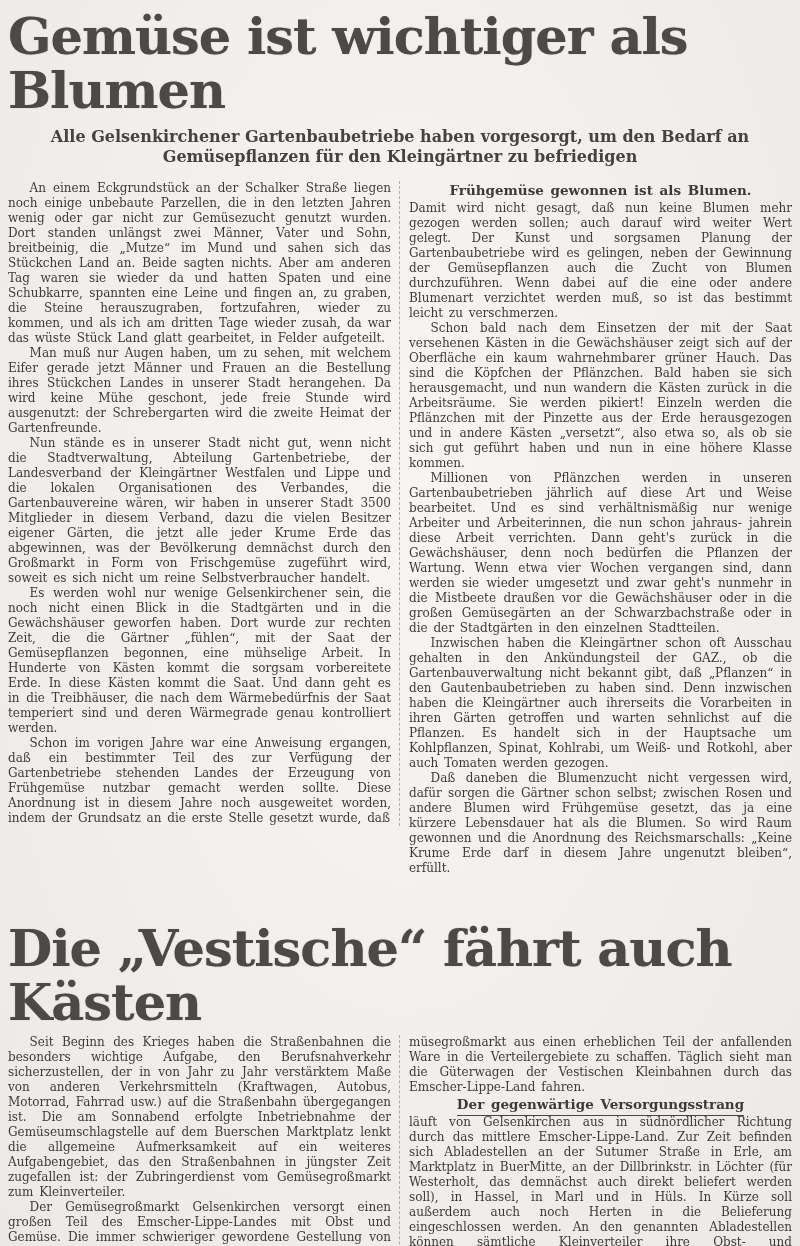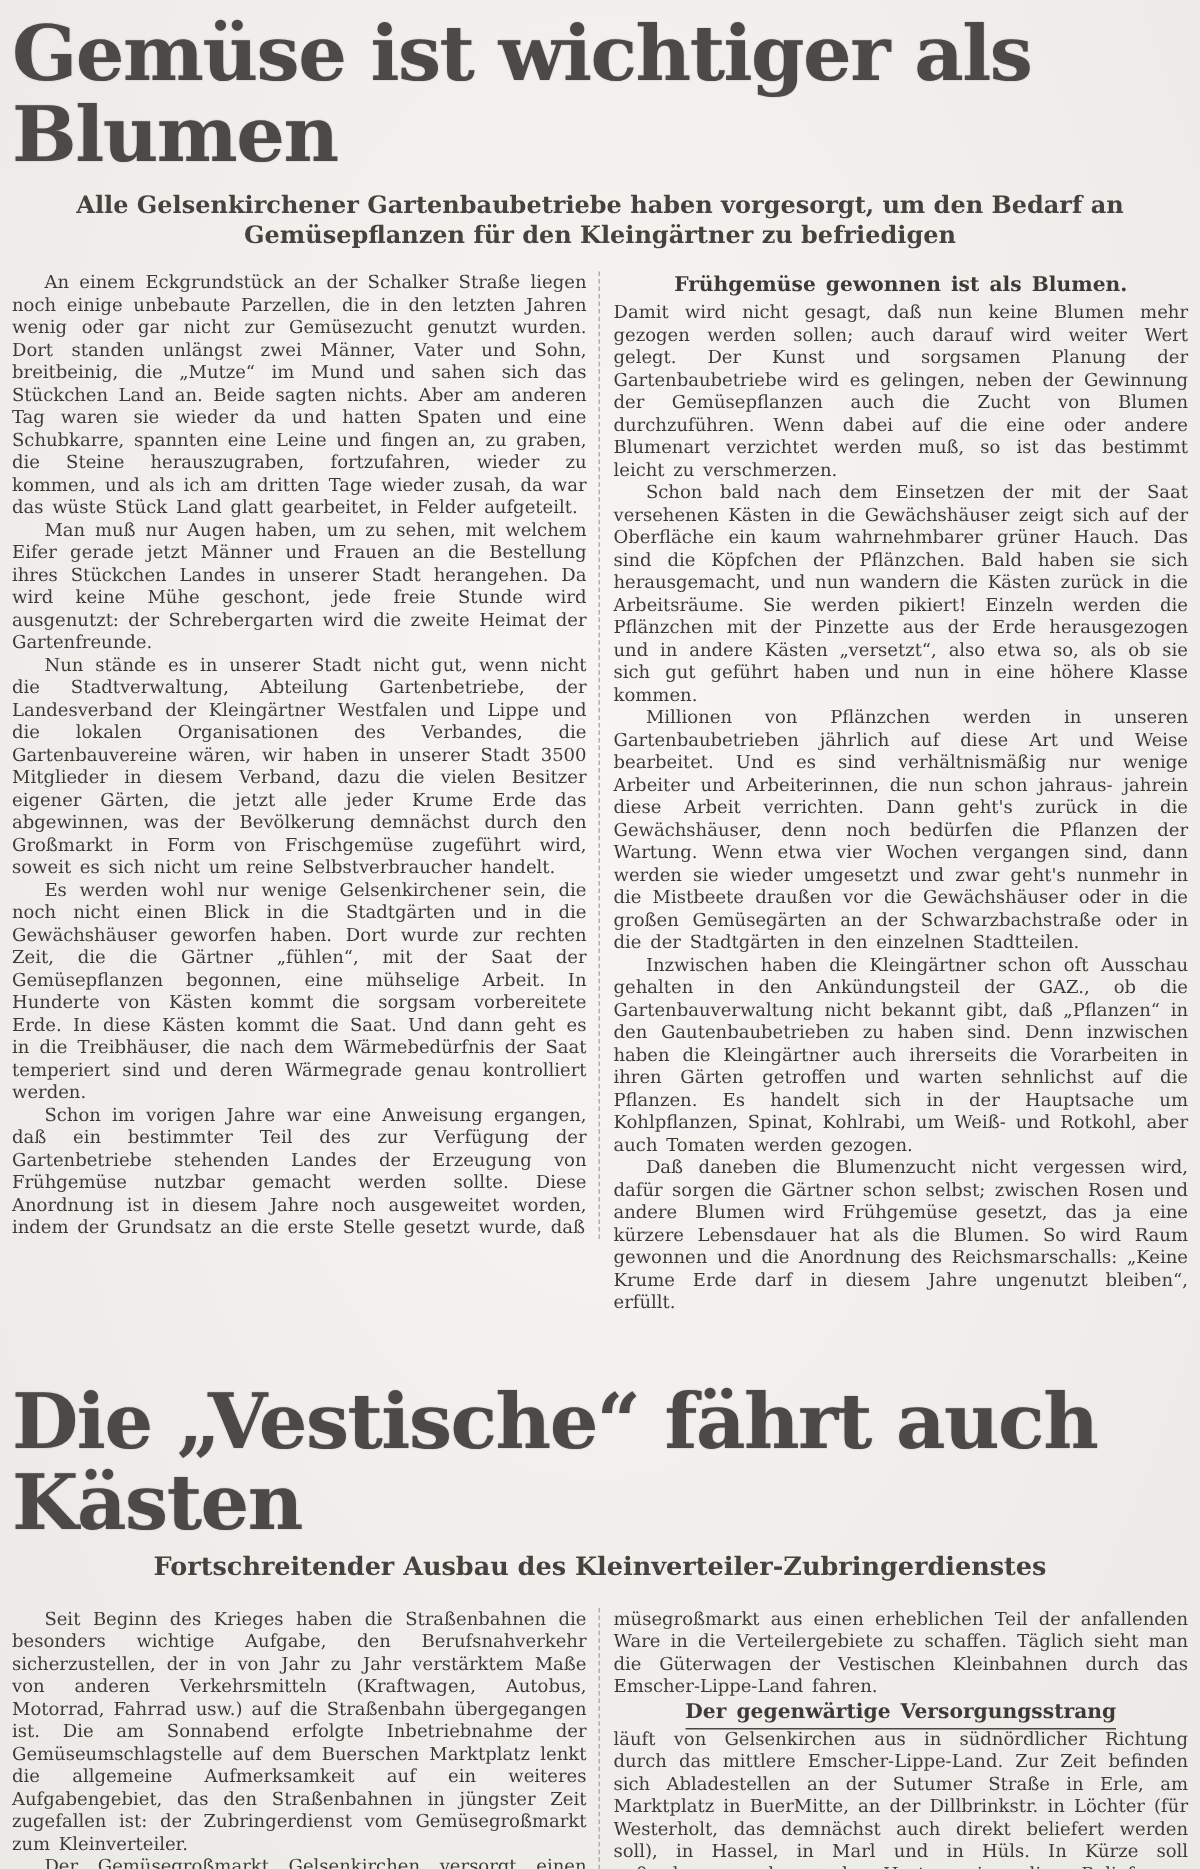--- a/index.html
+++ b/index.html
@@ -100,21 +100,20 @@
         <p>Schon bald nach dem Einsetzen der mit der Saat versehenen Kästen in die Gewächshäuser zeigt sich auf der Oberfläche ein kaum wahrnehmbarer grüner Hauch. Das sind die Köpfchen der Pflänzchen. Bald haben sie sich herausgemacht, und nun wandern die Kästen zurück in die Arbeitsräume. Sie werden pikiert! Einzeln werden die Pflänzchen mit der Pinzette aus der Erde herausgezogen und in andere Kästen „versetzt“, also etwa so, als ob sie sich gut geführt haben und nun in eine höhere Klasse kommen.</p>
         <p>Millionen von Pflänzchen werden in unseren Gartenbaubetrieben jährlich auf diese Art und Weise bearbeitet. Und es sind verhältnismäßig nur wenige Arbeiter und Arbeiterinnen, die nun schon jahraus- jahrein diese Arbeit verrichten. Dann geht's zurück in die Gewächshäuser, denn noch bedürfen die Pflanzen der Wartung. Wenn etwa vier Wochen vergangen sind, dann werden sie wieder umgesetzt und zwar geht's nunmehr in die Mistbeete draußen vor die Gewächshäuser oder in die großen Gemüsegärten an der Schwarzbachstraße oder in die der Stadtgärten in den einzelnen Stadtteilen.</p>
         <p>Inzwischen haben die Kleingärtner schon oft Ausschau gehalten in den Ankündungsteil der GAZ., ob die Gartenbauverwaltung nicht bekannt gibt, daß „Pflanzen“ in den Gautenbaubetrieben zu haben sind. Denn inzwischen haben die Kleingärtner auch ihrerseits die Vorarbeiten in ihren Gärten getroffen und warten sehnlichst auf die Pflanzen. Es handelt sich in der Hauptsache um Kohlpflanzen, Spinat, Kohlrabi, um Weiß- und Rotkohl, aber auch Tomaten werden gezogen.</p>
         <p>Daß daneben die Blumenzucht nicht vergessen wird, dafür sorgen die Gärtner schon selbst; zwischen Rosen und andere Blumen wird Frühgemüse gesetzt, das ja eine kürzere Lebensdauer hat als die Blumen. So wird Raum gewonnen und die Anordnung des Reichsmarschalls: „Keine Krume Erde darf in diesem Jahre ungenutzt bleiben“, erfüllt.</p>
       </div>
     </div>
   </div>
 
   <div class="article article-2">
     <h1 class="headline">Die „Vestische“ fährt auch Kästen</h1>
-    <div class="subheadline">Fortschreitender Ausbau des Kleinverteiler-Zubringerdienstes</div>
 
     <div class="columns">
       <div class="col col-left">
         <p>Seit Beginn des Krieges haben die Straßenbahnen die besonders wichtige Aufgabe, den Berufsnahverkehr sicherzustellen, der in von Jahr zu Jahr verstärktem Maße von anderen Verkehrsmitteln (Kraftwagen, Autobus, Motorrad, Fahrrad usw.) auf die Straßenbahn übergegangen ist. Die am Sonnabend erfolgte Inbetriebnahme der Gemüseumschlagstelle auf dem Buerschen Marktplatz lenkt die allgemeine Aufmerksamkeit auf ein weiteres Aufgabengebiet, das den Straßenbahnen in jüngster Zeit zugefallen ist: der Zubringerdienst vom Gemüsegroßmarkt zum Kleinverteiler.</p>
         <p>Der Gemüsegroßmarkt Gelsenkirchen versorgt einen großen Teil des Emscher-Lippe-Landes mit Obst und Gemüse. Die immer schwieriger gewordene Gestellung von Fahrzeugen hat schließlich, nachdem bereits in anderen Großstädten in dieser Richtung gute Erfahrungen gemacht worden sind, auf den Gedanken geführt, die Straßenbahnen soweit wie möglich einzuschalten. Vorerst haben es die Vestischen Kleinbahnen übernommen, vom Gelsenkirchener Ge-</p>
       </div>
       <div class="col col-right">
         <p class="noindent">müsegroßmarkt aus einen erheblichen Teil der anfallenden Ware in die Verteilergebiete zu schaffen. Täglich sieht man die Güterwagen der Vestischen Kleinbahnen durch das Emscher-Lippe-Land fahren.</p>
         <div class="col-subhead underlined">
           <span>Der gegenwärtige Versorgungsstrang</span>

